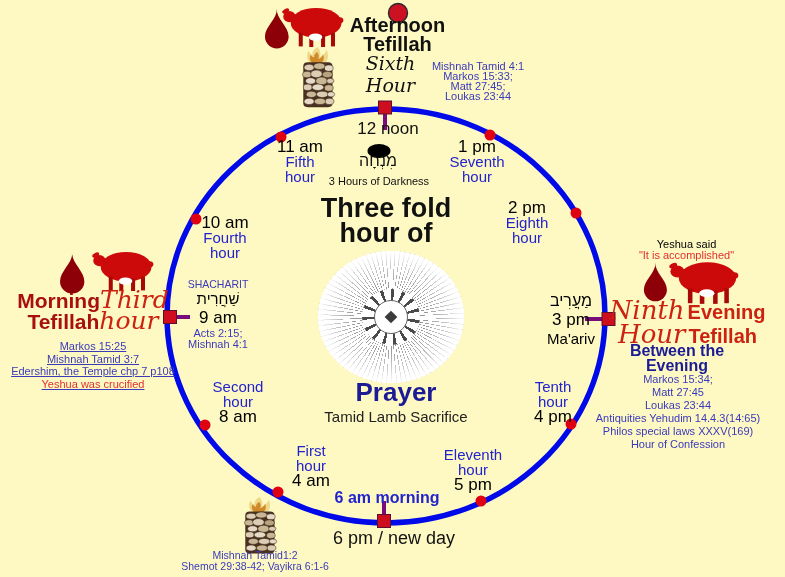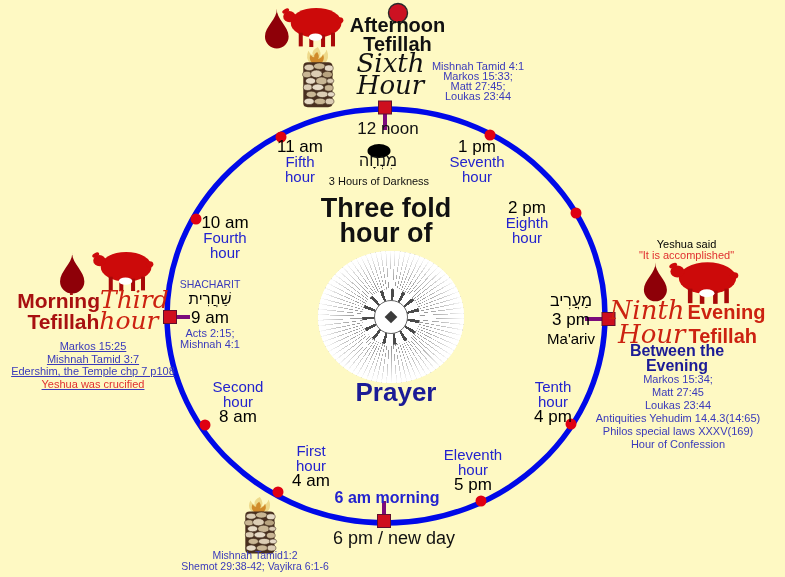--- a/index.html
+++ b/index.html
@@ -44,33 +44,33 @@
   #noon-label{left:338px;top:119px;width:100px;font-size:17px;}
   #minchah{left:338px;top:152px;width:80px;font-size:16px;}
   #darkness{left:323px;top:175px;width:112px;font-size:11px;}
   #threefold{left:296px;top:196px;width:180px;font-size:27px;font-weight:bold;line-height:25px;}
   #prayer{left:306px;top:377px;width:180px;font-size:26px;font-weight:bold;color:var(--navy);}
   #subtitle{left:296px;top:408px;width:200px;font-size:15px;color:#222;}
   #sixam{left:312px;top:489px;width:150px;font-size:16px;font-weight:bold;color:var(--blue);}
   #sixpm{left:319px;top:528px;width:150px;font-size:18px;}
 
   
-  #shacharit-block{left:168px;top:279px;width:84px;}
+  #shacharit-block{left:176px;top:279px;width:84px;}
   #shacharit-block .sh-label{font-size:10.5px;color:var(--refblue);line-height:11px;}
   #shacharit-block .sh-heb{font-size:15px;color:#000;line-height:18px;}
   #shacharit-block .sh-time{font-size:17px;color:#000;line-height:20px;}
   #shacharit-block .sh-ref{font-size:11px;color:var(--refblue);line-height:11px;}
   #maariv-block{left:530px;top:291px;width:82px;}
   #maariv-block .mv-heb{font-size:16px;color:#000;line-height:19px;}
   #maariv-block .mv-time{font-size:17px;color:#000;line-height:20px;}
   #maariv-block .mv-tr{font-size:15px;color:#000;line-height:18px;}
 
   
   #afternoon-block{left:330px;top:16px;width:135px;font-size:20px;font-weight:bold;line-height:19px;}
-  #sixth-hour{left:343px;top:52px;width:95px;font-size:26px;line-height:22px;
+  #sixth-hour{left:343px;top:52px;width:95px;font-size:19px;line-height:22px;
               font-family:"DejaVu Serif",serif;font-style:italic;}
   #afternoon-refs{left:418px;top:61px;width:120px;font-size:11px;line-height:10px;color:var(--refblue);}
 
   
   #morning-block{left:8px;top:290px;width:170px;}
   #morning-block .row{display:flex;justify-content:center;align-items:baseline;}
   .teff{font-size:21px;font-weight:bold;color:var(--dred);line-height:20px;}
   .styl-red{font-family:"DejaVu Serif",serif;font-style:italic;font-size:25px;color:var(--bred);line-height:20px;}
   #morning-refs{left:6px;top:340px;width:174px;font-size:11px;line-height:12.5px;color:var(--refblue);text-decoration:underline;}
   #morning-refs .red-note{color:#E03030;}
@@ -205,20 +205,21 @@
   </div>
 
   <div class="abs tc" id="noon-label">12 noon</div>
   <div class="abs tc" id="minchah">מִנְחָה</div>
   <div class="abs tc" id="darkness">3 Hours of Darkness</div>
   <div class="abs tc" id="threefold">
     <div>Three fold</div>
     <div>hour of</div>
   </div>
   <div class="abs tc" id="prayer">Prayer</div>
+  <div class="abs tc" id="subtitle">Tamid Lamb Sacrifice</div>
   <div class="abs tc" id="sixam">6 am morning</div>
   <div class="abs tc" id="sixpm">6 pm / new day</div>
 
   <div class="hour-label pos-h11am">
     <div class="time">11 am</div>
     <div class="hname">Fifth</div>
     <div class="hname">hour</div>
   </div>
   <div class="hour-label pos-h1pm">
     <div class="time">1 pm</div>

